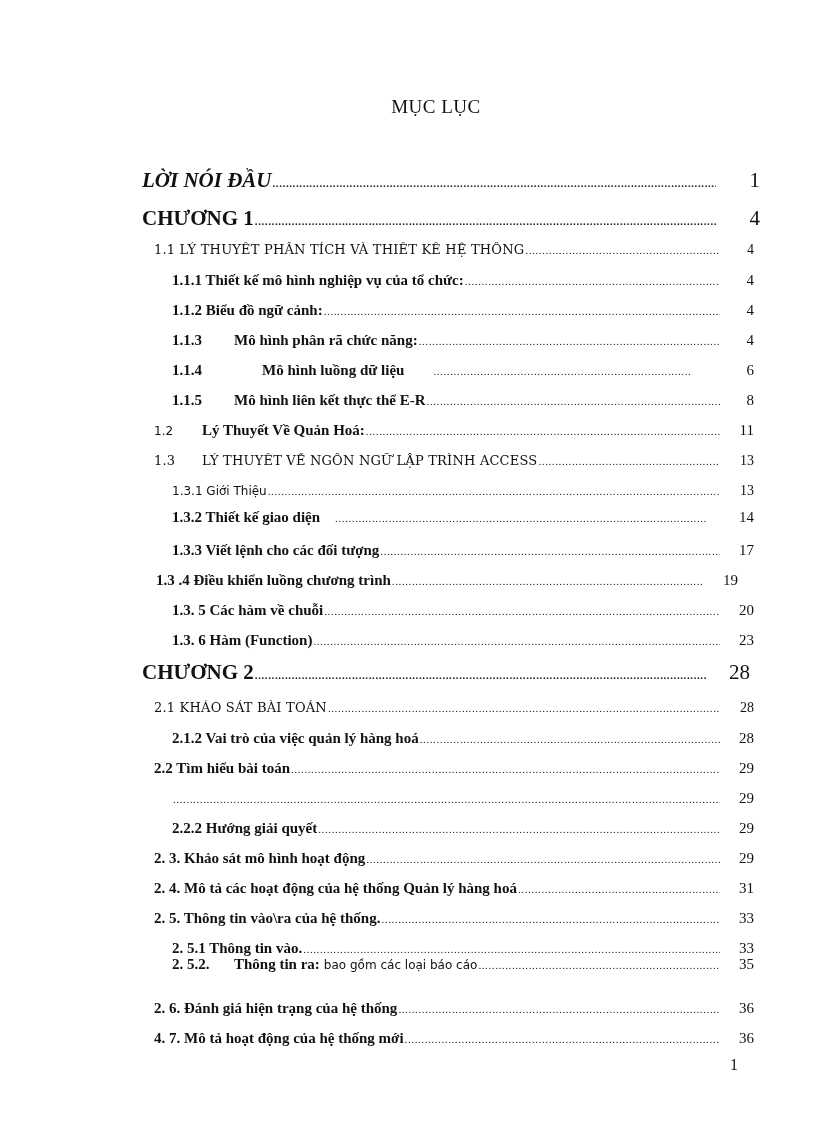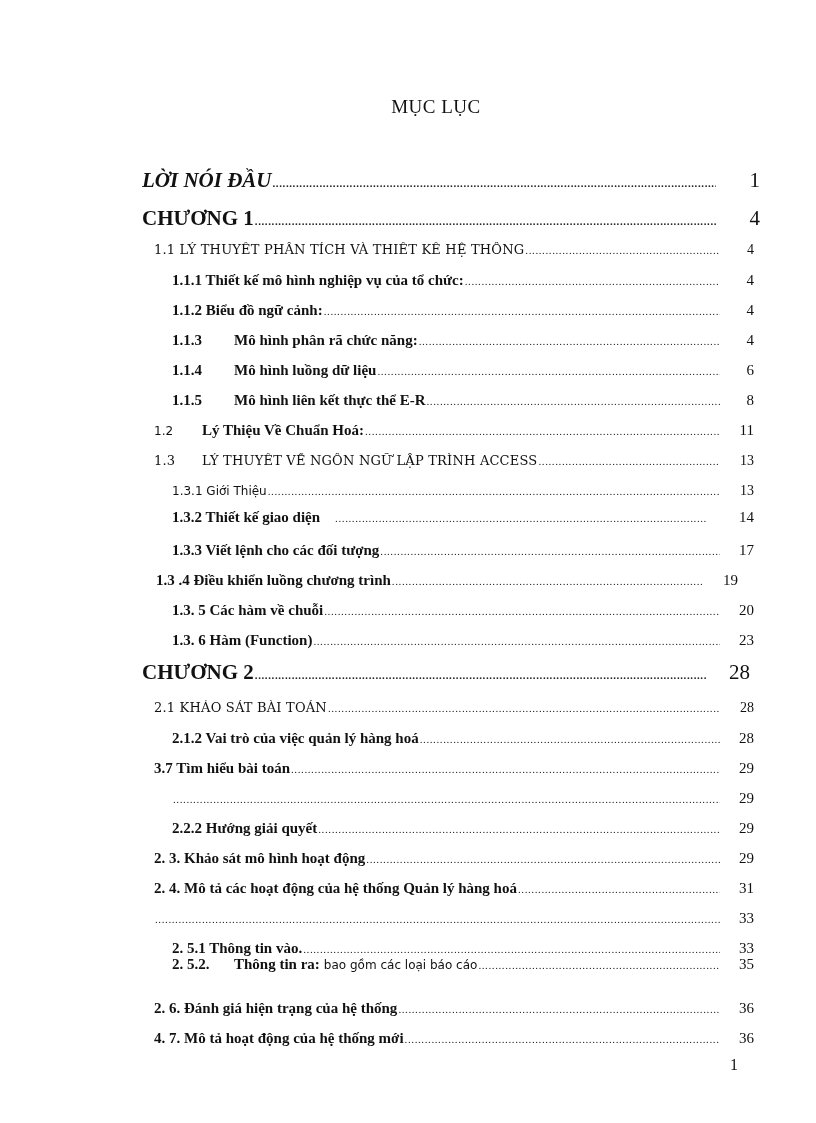--- a/index.html
+++ b/index.html
@@ -62,37 +62,37 @@
     <span class="page">4</span>
   </div>
 
   <div class="entry lvl2" style="top:332px;left:172px;width:582px;">
     <span class="label b" style="width:62px;">1.1.3</span>
     <span class="label b">Mô hình phân  rã chức năng:</span>
     <span class="leader"></span>
     <span class="page">4</span>
   </div>
 
-  <div class="entry lvl2" style="top:362px;left:172px;width:582px;">
+  <div class="entry lvl2" style="top:362px;left:172px;width:582px;gap:28px;">
     <span class="label b" style="width:62px;">1.1.4</span>
     <span class="label b">Mô hình luồng dữ liệu</span>
     <span class="leader"></span>
     <span class="page">6</span>
   </div>
 
   <div class="entry lvl2" style="top:392px;left:172px;width:582px;">
     <span class="label b" style="width:62px;">1.1.5</span>
     <span class="label b">Mô hình liên kết thực thể E-R</span>
     <span class="leader"></span>
     <span class="page">8</span>
   </div>
 
   <div class="entry lvl2" style="top:422px;left:154px;width:600px;justify-content:space-between;">
     <span class="label light" style="width:48px;">1.2</span>
-    <span class="label b">Lý Thiệu Về Chuẩn Hoá:</span>
+    <span class="label b">Lý Thuyết Về Quản Hoá:</span>
     <span class="leader"></span>
     <span class="page">11</span>
   </div>
 
   <div class="entry lvl1" style="top:453px;left:154px;width:600px;">
     <span class="label caps" style="width:48px;">1.3</span>
     <span class="label caps">LÝ THUYẾT  VỀ NGÔN NGỮ LẬP TRÌNH  ACCESS</span>
     <span class="leader"></span>
     <span class="page">13</span>
   </div>
@@ -145,21 +145,21 @@
     <span class="page">28</span>
   </div>
 
   <div class="entry lvl2" style="top:730px;left:172px;width:582px;">
     <span class="label b">2.1.2 Vai trò của việc quản  lý hàng hoá</span>
     <span class="leader"></span>
     <span class="page">28</span>
   </div>
 
   <div class="entry lvl2" style="top:760px;left:154px;width:600px;">
-    <span class="label b">3.7  Tìm hiểu bài toán</span>
+    <span class="label b">2.2  Tìm hiểu bài toán</span>
     <span class="leader"></span>
     <span class="page">29</span>
   </div>
 
   <div class="entry lvl2" style="top:790px;left:172px;width:582px;">
     <span class="leader"></span>
     <span class="page">29</span>
   </div>
 
   <div class="entry lvl2" style="top:820px;left:172px;width:582px;">
@@ -174,20 +174,21 @@
     <span class="page">29</span>
   </div>
 
   <div class="entry lvl2" style="top:880px;left:154px;width:600px;">
     <span class="label b">2. 4.  Mô tả các hoạt động của hệ thống Quản  lý hàng hoá</span>
     <span class="leader"></span>
     <span class="page">31</span>
   </div>
 
   <div class="entry lvl2" style="top:910px;left:154px;width:600px;">
+    <span class="label b">2. 5.  Thông tin vào\ra của hệ thống.</span>
     <span class="leader"></span>
     <span class="page">33</span>
   </div>
 
   <div class="entry lvl2" style="top:940px;left:172px;width:582px;">
     <span class="label b">2. 5.1 Thông  tin vào.</span>
     <span class="leader"></span>
     <span class="page">33</span>
   </div>
 

